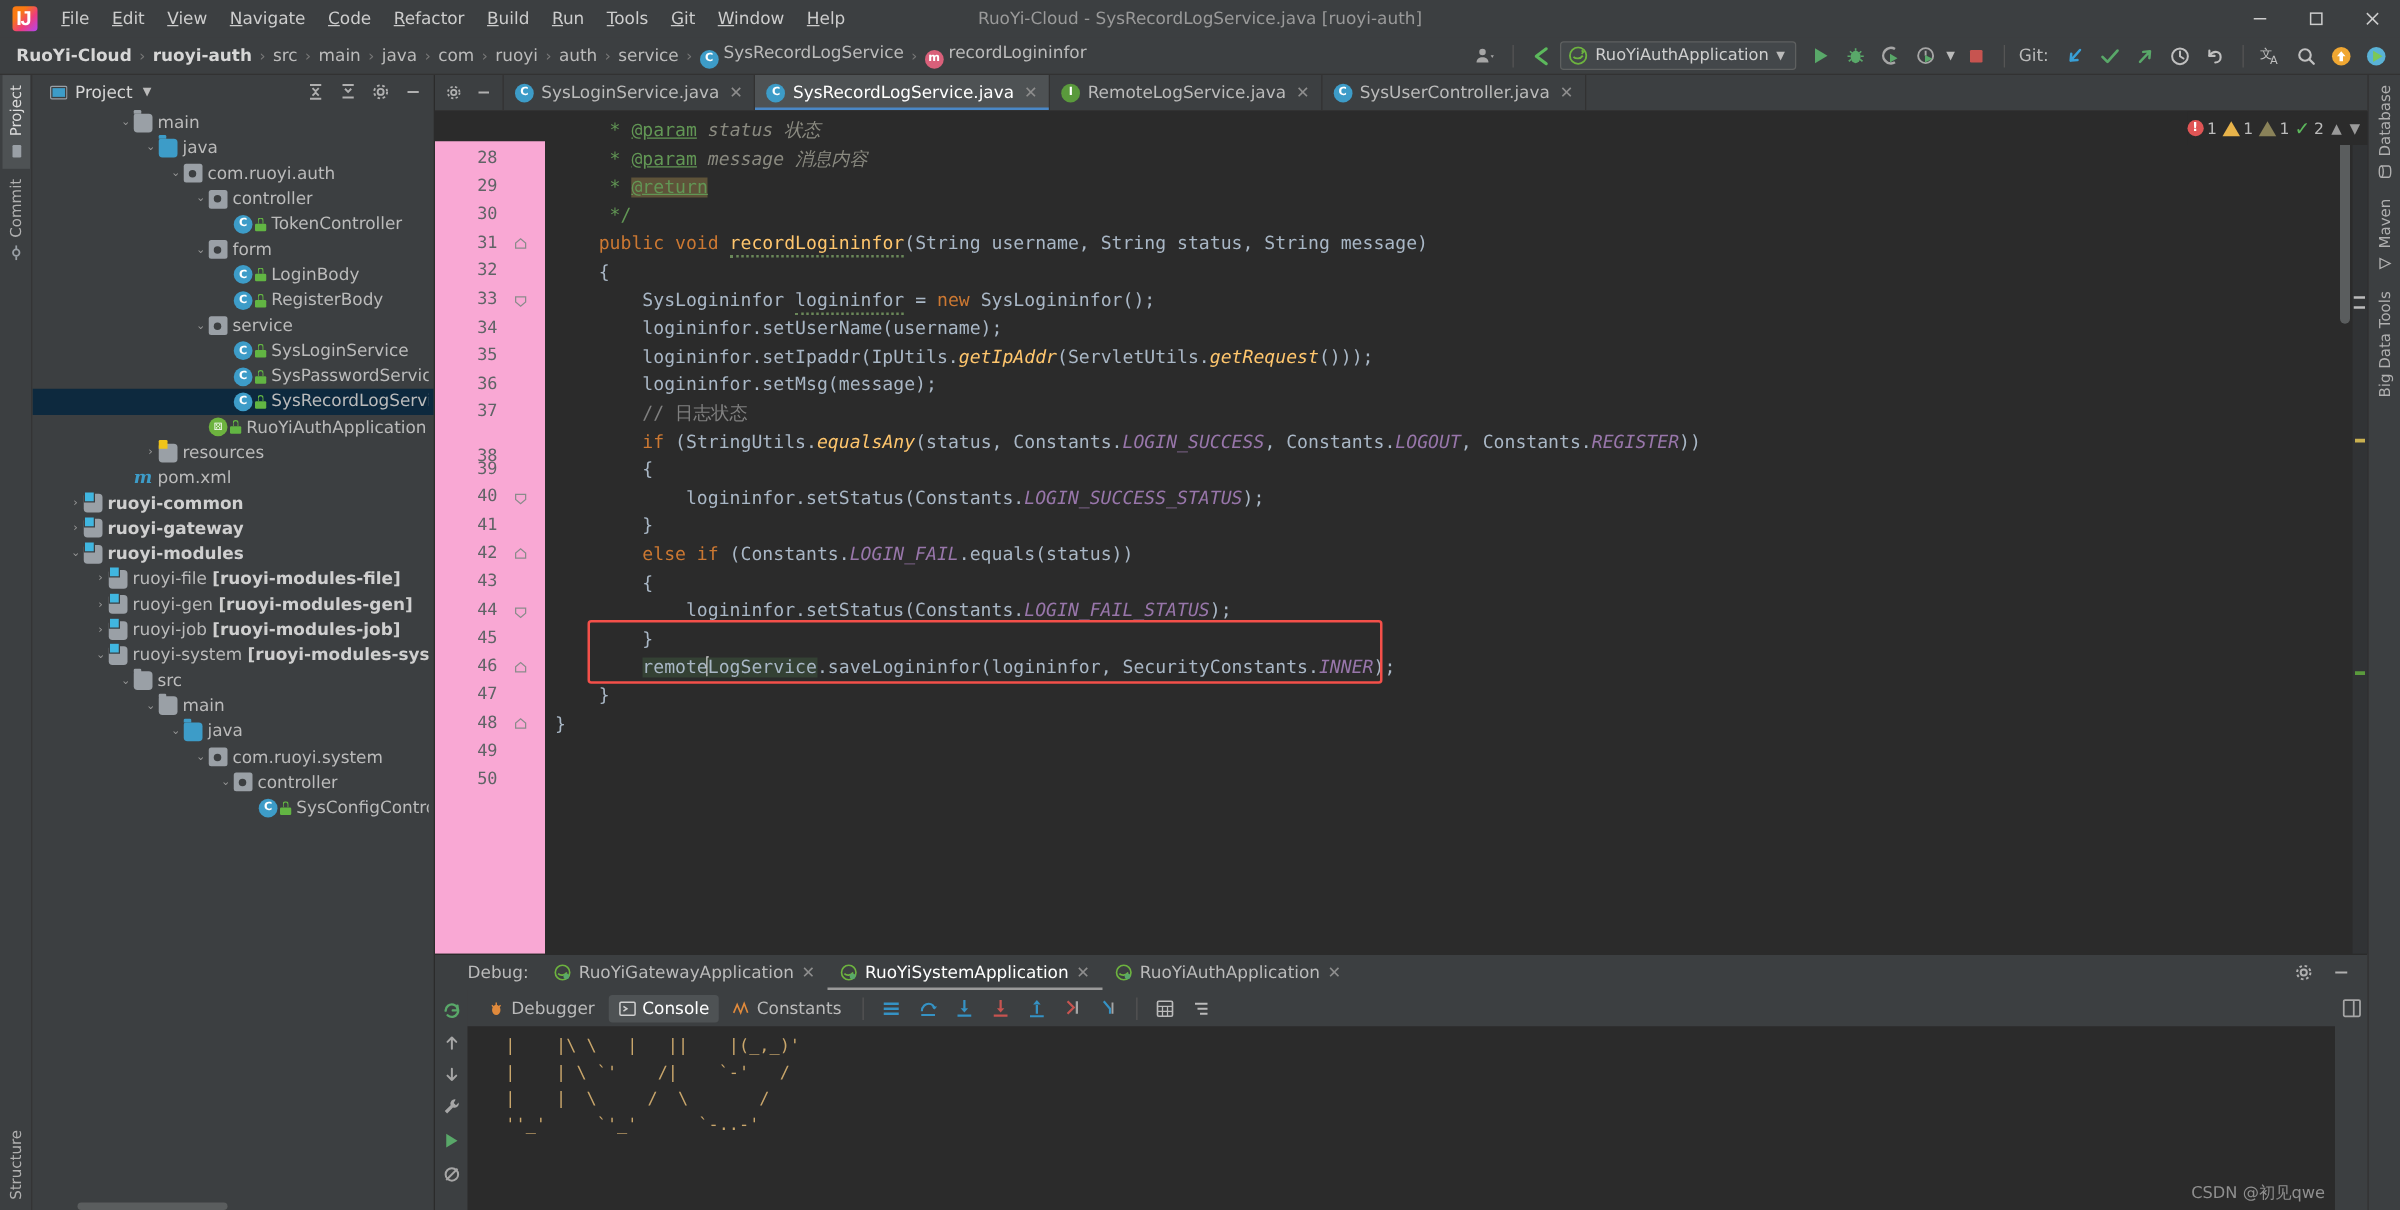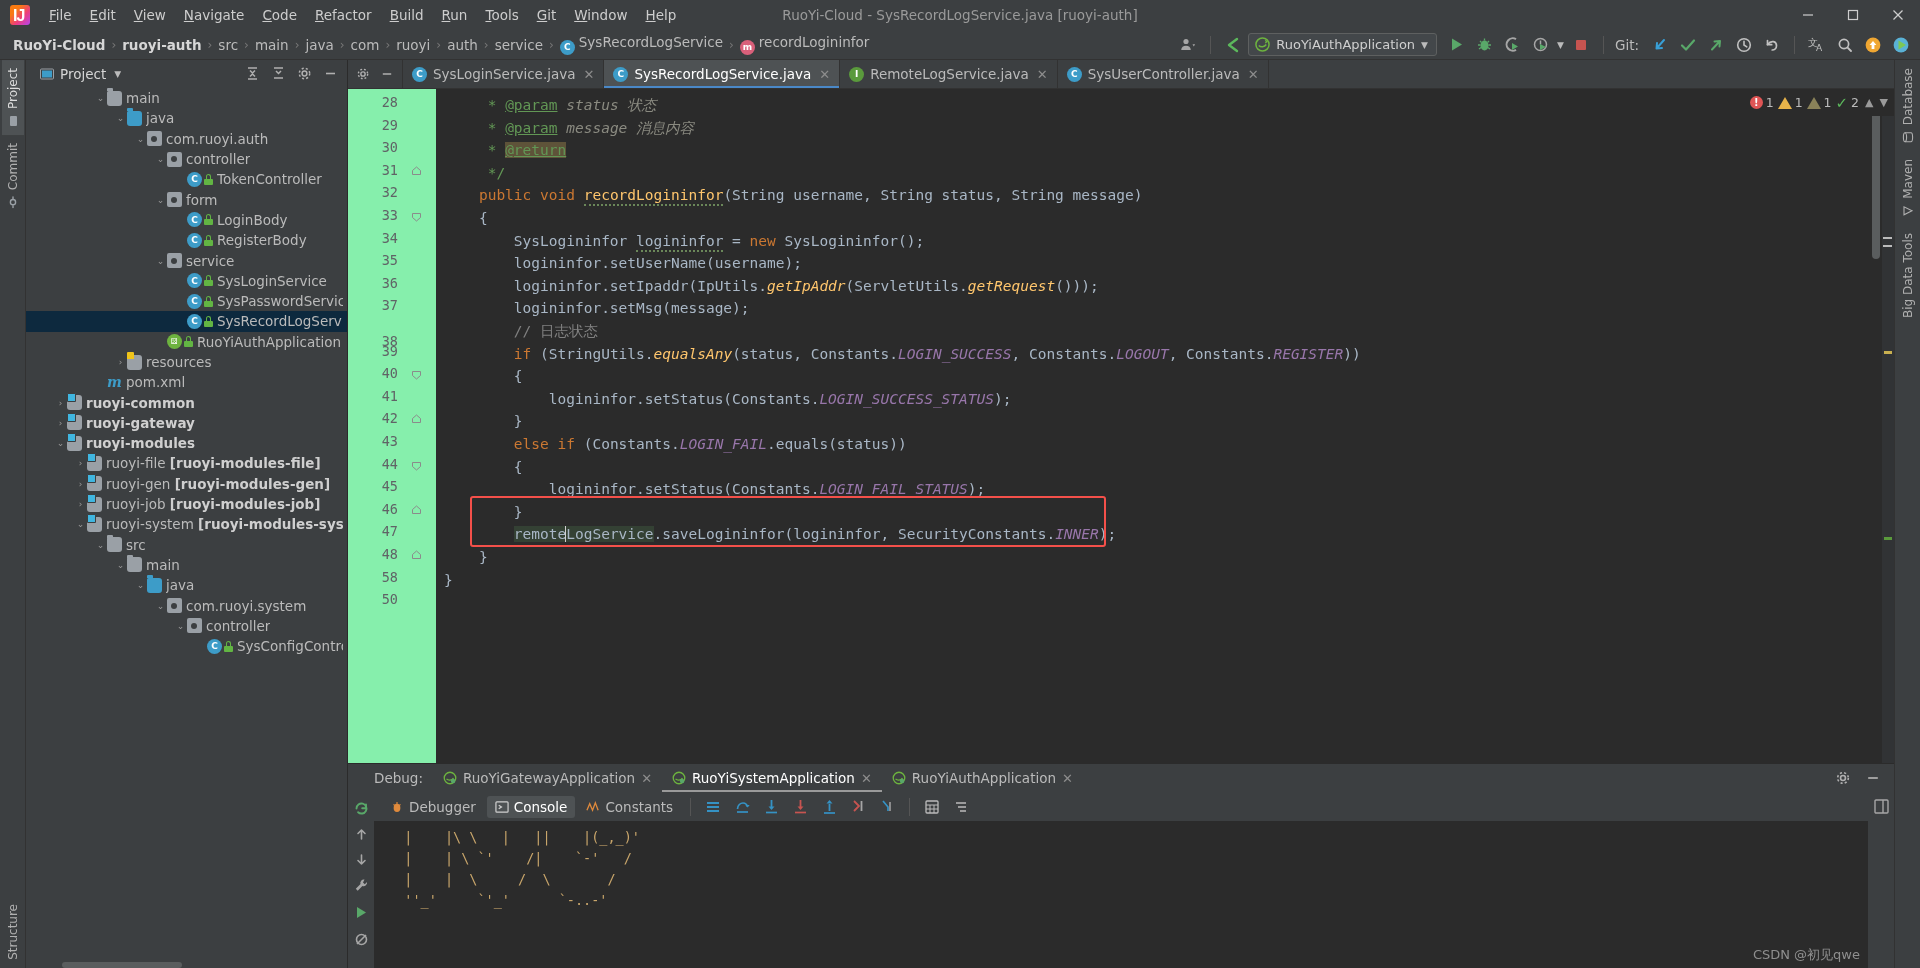--- a/index.html
+++ b/index.html
@@ -120,21 +120,21 @@
   .tlb { width:22px; height:22px; display:flex; align-items:center; justify-content:center; }
   .etab { display:flex; align-items:center; gap:6px; padding:0 9px; font-size:13.5px;
           color:#bbbbbb; border-right:1px solid #323232; white-space:nowrap; position:relative; }
   .etab.active { background:#4e5254; color:#ffffff; }
   .etab.active:after { content:""; position:absolute; left:0; right:0; bottom:0; height:2px;
                        background:#4a88c7; }
   .etab .x { color:#8d8d8d; font-size:13px; margin-left:2px; }
 
   .editorwrap { flex:1 1 auto; display:flex; min-height:0; position:relative; background:#2b2b2b; }
   .codearea { flex:1 1 auto; display:flex; overflow:hidden; position:relative; }
-  .gutter { width:88px; flex:none; background:#86efac; position:relative; }
+  .gutter { width:88px; flex:none; background:#f9a8d4; position:relative;margin-top:24px; }
   .gutter .gnum { position:absolute; right:38px; font-size:13.5px; color:#606366;
                   font-family:"DejaVu Sans Mono","Liberation Mono",monospace; }
   .gutter .gfold { position:absolute; right:14px; width:11px; height:11px; color:#8b8b8b;
                    font-size:10px; text-align:center; line-height:11px; }
   .codelines { flex:1 1 auto; position:relative; padding-left:8px;
                font-family:"DejaVu Sans Mono","Liberation Mono",monospace;
                font-size:14.5px; line-height:22.6px; white-space:pre; color:#a9b7c6; }
   .cl { position:absolute; left:8px; white-space:pre; }
   
   .kw  { color:#cc7832; }
@@ -776,21 +776,21 @@
                   <path d="M1.5 8.5h8v-4l-4-3.5-4 3.5z" fill="none" stroke="#8b8b8b" stroke-width="1"></path>
                 </svg>
               </div>
               <div class="gnum" style="top: 434.4px;">47</div>
               <div class="gnum" style="top: 457px;">48</div>
               <div class="gfold" style="top: 461px;">
                 <svg width="11" height="11" viewBox="0 0 11 11">
                   <path d="M1.5 8.5h8v-4l-4-3.5-4 3.5z" fill="none" stroke="#8b8b8b" stroke-width="1"></path>
                 </svg>
               </div>
-              <div class="gnum" style="top: 479.6px;">58</div>
+              <div class="gnum" style="top: 479.6px;">49</div>
               <div class="gnum" style="top: 502.2px;">50</div>
             </div>
           <div class="codelines" id="codelines"><div class="cl" style="top: 5px;">     <span class="jd">* </span><span class="jdt">@param</span><span class="jdp"> status </span><span class="jdp">状态</span></div><div class="cl" style="top: 27.6px;">     <span class="jd">* </span><span class="jdt">@param</span><span class="jdp"> message </span><span class="jdp">消息内容</span></div><div class="cl" style="top: 50.2px;">     <span class="jd">* </span><span class="jdret">@return</span></div><div class="cl" style="top: 72.8px;">     <span class="jd">*/</span></div><div class="cl" style="top: 95.4px;">    <span class="kw">public void </span><span class="mth wavy">recordLogininfor</span><span class="pln">(String username, String status, String message)</span></div><div class="cl" style="top: 118px;">    <span class="pln">{</span></div><div class="cl" style="top: 140.6px;">        <span class="pln">SysLogininfor </span><span class="wavy pln">logininfor</span><span class="pln"> = </span><span class="kw">new </span><span class="pln">SysLogininfor();</span></div><div class="cl" style="top: 163.2px;">        <span class="pln">logininfor.setUserName(username);</span></div><div class="cl" style="top: 185.8px;">        <span class="pln">logininfor.setIpaddr(IpUtils.</span><span class="mthi">getIpAddr</span><span class="pln">(ServletUtils.</span><span class="mthi">getRequest</span><span class="pln">()));</span></div><div class="cl" style="top: 208.4px;">        <span class="pln">logininfor.setMsg(message);</span></div><div class="cl" style="top: 231px;">        <span class="cmt">// 日志状态</span></div><div class="cl" style="top: 253.6px;">        <span class="kw">if </span><span class="pln">(StringUtils.</span><span class="mthi">equalsAny</span><span class="pln">(status, Constants.</span><span class="cn">LOGIN_SUCCESS</span><span class="pln">, Constants.</span><span class="cn">LOGOUT</span><span class="pln">, Constants.</span><span class="cn">REGISTER</span><span class="pln">))</span></div><div class="cl" style="top: 276.2px;">        <span class="pln">{</span></div><div class="cl" style="top: 298.8px;">            <span class="pln">logininfor.setStatus(Constants.</span><span class="cn">LOGIN_SUCCESS_STATUS</span><span class="pln">);</span></div><div class="cl" style="top: 321.4px;">        <span class="pln">}</span></div><div class="cl" style="top: 344px;">        <span class="kw">else if </span><span class="pln">(Constants.</span><span class="cn">LOGIN_FAIL</span><span class="pln">.equals(status))</span></div><div class="cl" style="top: 366.6px;">        <span class="pln">{</span></div><div class="cl" style="top: 389.2px;">            <span class="pln">logininfor.setStatus(Constants.</span><span class="cn">LOGIN_FAIL_STATUS</span><span class="pln">);</span></div><div class="cl" style="top: 411.8px;">        <span class="pln">}</span></div><div class="cl" style="top: 434.4px;">        <span class="hl pln">remote</span><span class="cursor"></span><span class="hl pln">LogService</span><span class="pln">.saveLogininfor(logininfor, SecurityConstants.</span><span class="cn">INNER</span><span class="pln">);</span></div><div class="cl" style="top: 457px;">    <span class="pln">}</span></div><div class="cl" style="top: 479.6px;"><span class="pln">}</span></div><div class="cl" style="top: 502.2px;"></div></div>
           <div class="redbox" id="redbox" style="left: 122px; top: 406.8px; width: 636px; height: 51.2px; border-color: rgb(244, 80, 74);"></div>
         </div>
 
         <div class="markerbar">
           <div class="editor-scroll" style="top:10px;height:160px;"></div>
           <div class="mark-white" style="top:148px;"></div>
           <div class="mark-white" style="top:156px;"></div>

